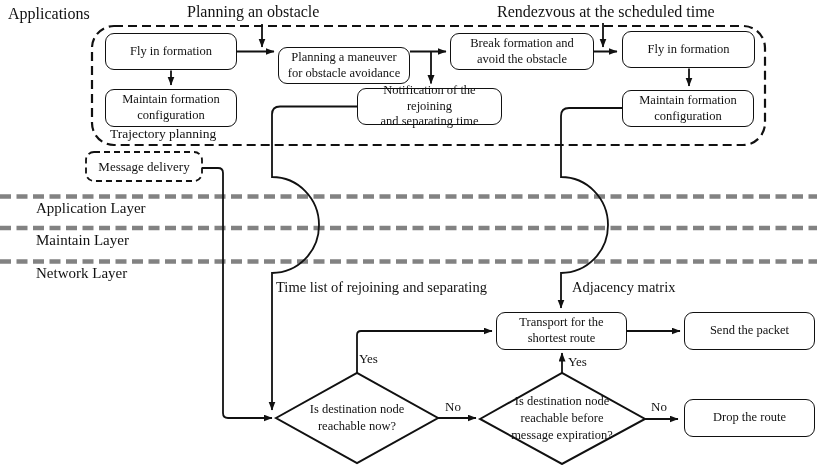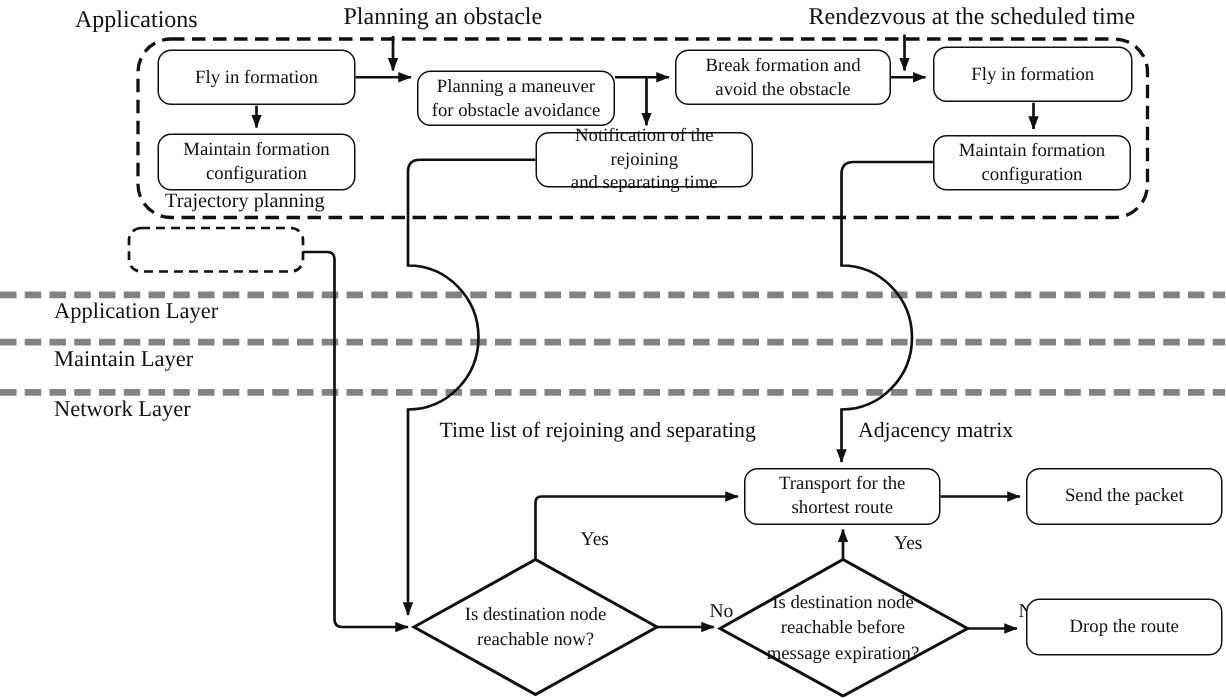--- a/index.html
+++ b/index.html
@@ -3,24 +3,24 @@
 <meta charset="utf-8">
 <style>
   html,body{margin:0;padding:0;background:#ffffff;}
   .stage{
     position:relative;width:817px;height:465px;background:#ffffff;overflow:hidden;
     font-family:"Liberation Serif","DejaVu Serif",serif;color:#111111;
   }
   .stage svg{position:absolute;left:0;top:0;}
   .abs{position:absolute;}
   .lbl{white-space:nowrap;line-height:1.05;}
-  .lbl-big{font-size:16px;margin-left:42px;}
+  .lbl-big{font-size:16px;}
   .lbl-layer{font-size:15px;margin-left:28px;}
   .lbl-mid{font-size:14.5px;}
-  .lbl-small{font-size:13px;padding-left:28px;}
+  .lbl-small{font-size:13px;}
   .lbl-traj{font-size:13.5px;}
   .box{
     box-sizing:border-box;background:#ffffff;border:1.8px solid #111111;border-radius:9px;
     display:flex;align-items:center;justify-content:center;text-align:center;
     font-size:12.5px;line-height:1.25;white-space:pre-line;padding:1px 3px;
   }
   .ghost{
     box-sizing:border-box;background:transparent;border:none;
     display:flex;align-items:center;justify-content:center;text-align:center;
     font-size:13px;line-height:1.2;white-space:pre-line;
@@ -75,39 +75,40 @@
     </g>
   </svg>
 
   <div class="abs lbl lbl-big" style="left:8px;top:6px;">Applications</div>
   <div class="abs lbl lbl-big" style="left:187px;top:4px;">Planning an obstacle</div>
   <div class="abs lbl lbl-big" style="left:497px;top:4px;">Rendezvous at the scheduled time</div>
   <div class="abs lbl lbl-traj" style="left:110px;top:127px;">Trajectory planning</div>
   <div class="abs lbl lbl-layer" style="left:8px;top:201px;">Application Layer</div>
   <div class="abs lbl lbl-layer" style="left:8px;top:233px;">Maintain Layer</div>
   <div class="abs lbl lbl-layer" style="left:8px;top:266px;">Network Layer</div>
-  <div class="abs lbl lbl-mid" style="left:293px;top:280px;">Time list of rejoining and separating</div>
+  <div class="abs lbl lbl-mid" style="left:276px;top:280px;">Time list of rejoining and separating</div>
   <div class="abs lbl lbl-mid" style="left:572px;top:280px;">Adjacency matrix</div>
   <div class="abs lbl lbl-small" style="left:359px;top:352px;">Yes</div>
   <div class="abs lbl lbl-small" style="left:445px;top:400px;">No</div>
   <div class="abs lbl lbl-small" style="left:568px;top:355px;">Yes</div>
   <div class="abs lbl lbl-small" style="left:651px;top:400px;">No</div>
 
   <div class="abs box" style="left:105px;top:33px;width:132px;height:37px;">Fly in formation</div>
   <div class="abs box" style="left:278px;top:47px;width:132px;height:37px;">Planning a maneuver
 for obstacle avoidance</div>
   <div class="abs box" style="left:450px;top:33px;width:144px;height:37px;">Break formation and
 avoid the obstacle</div>
   <div class="abs box" style="left:622px;top:31px;width:133px;height:37px;">Fly in formation</div>
   <div class="abs box" style="left:105px;top:89px;width:132px;height:38px;">Maintain formation
 configuration</div>
   <div class="abs box" style="left:357px;top:88px;width:145px;height:37px;">Notification of the rejoining
 and separating time</div>
   <div class="abs box" style="left:622px;top:90px;width:132px;height:37px;">Maintain formation
 configuration</div>
+  <div class="abs ghost" style="left:86px;top:152px;width:116px;height:29px;">Message delivery</div>
   <div class="abs box" style="left:496px;top:312px;width:131px;height:38px;">Transport for the
 shortest route</div>
   <div class="abs box" style="left:684px;top:312px;width:131px;height:38px;">Send the packet</div>
   <div class="abs box" style="left:684px;top:399px;width:131px;height:38px;">Drop the route</div>
 
   <div class="dtext" style="left:277px;top:399px;width:160px;height:38px;">Is destination node
 reachable now?</div>
   <div class="dtext" style="left:482px;top:393px;width:160px;height:51px;">Is destination node
 reachable before
 message expiration?</div>

